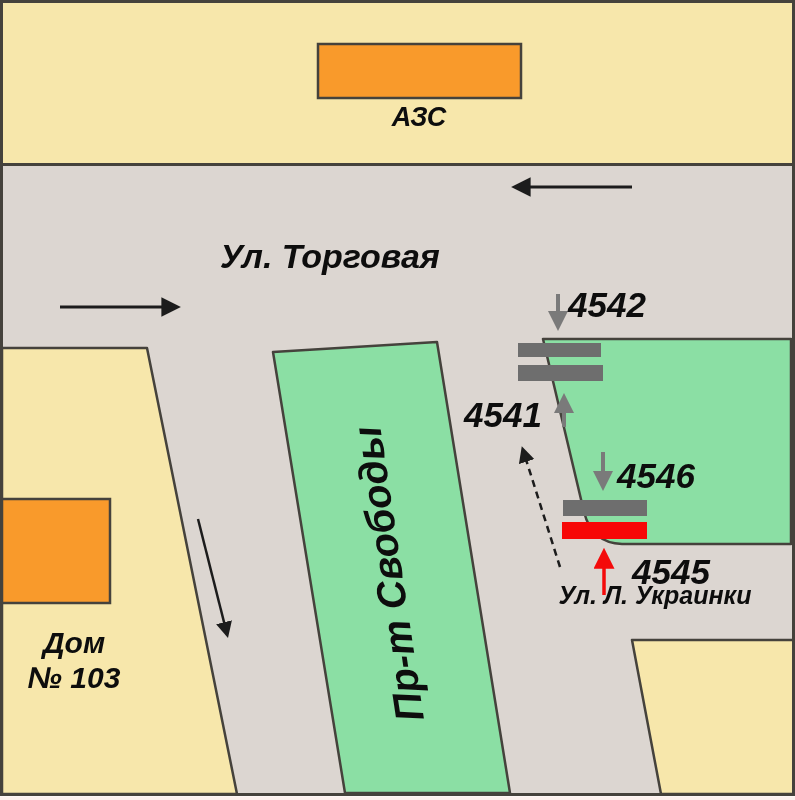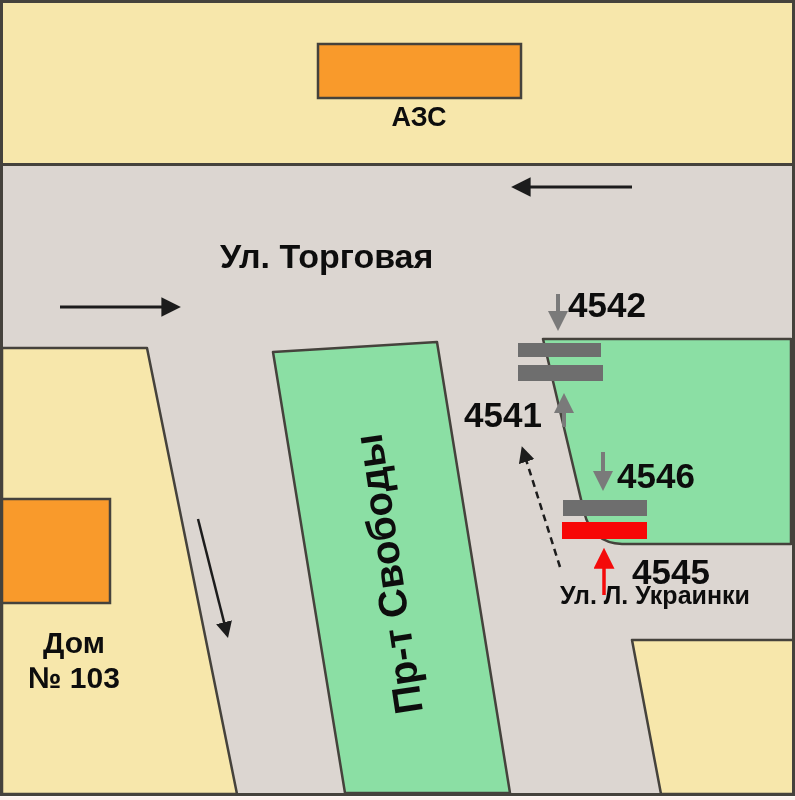--- a/index.html
+++ b/index.html
@@ -8,20 +8,21 @@
     background: #ffffff;
     width: 795px;
     height: 800px;
     overflow: hidden;
     font-family: "Liberation Sans", sans-serif;
   }
   #scheme-wrap {
     width: 795px;
     height: 645px;
     position: relative;
+    font-style: italic;
   }
   svg { display: block; }
   text {
     font-family: "Liberation Sans", sans-serif;
     font-weight: bold;
   }
 </style>
 </head>
 <body>
 

